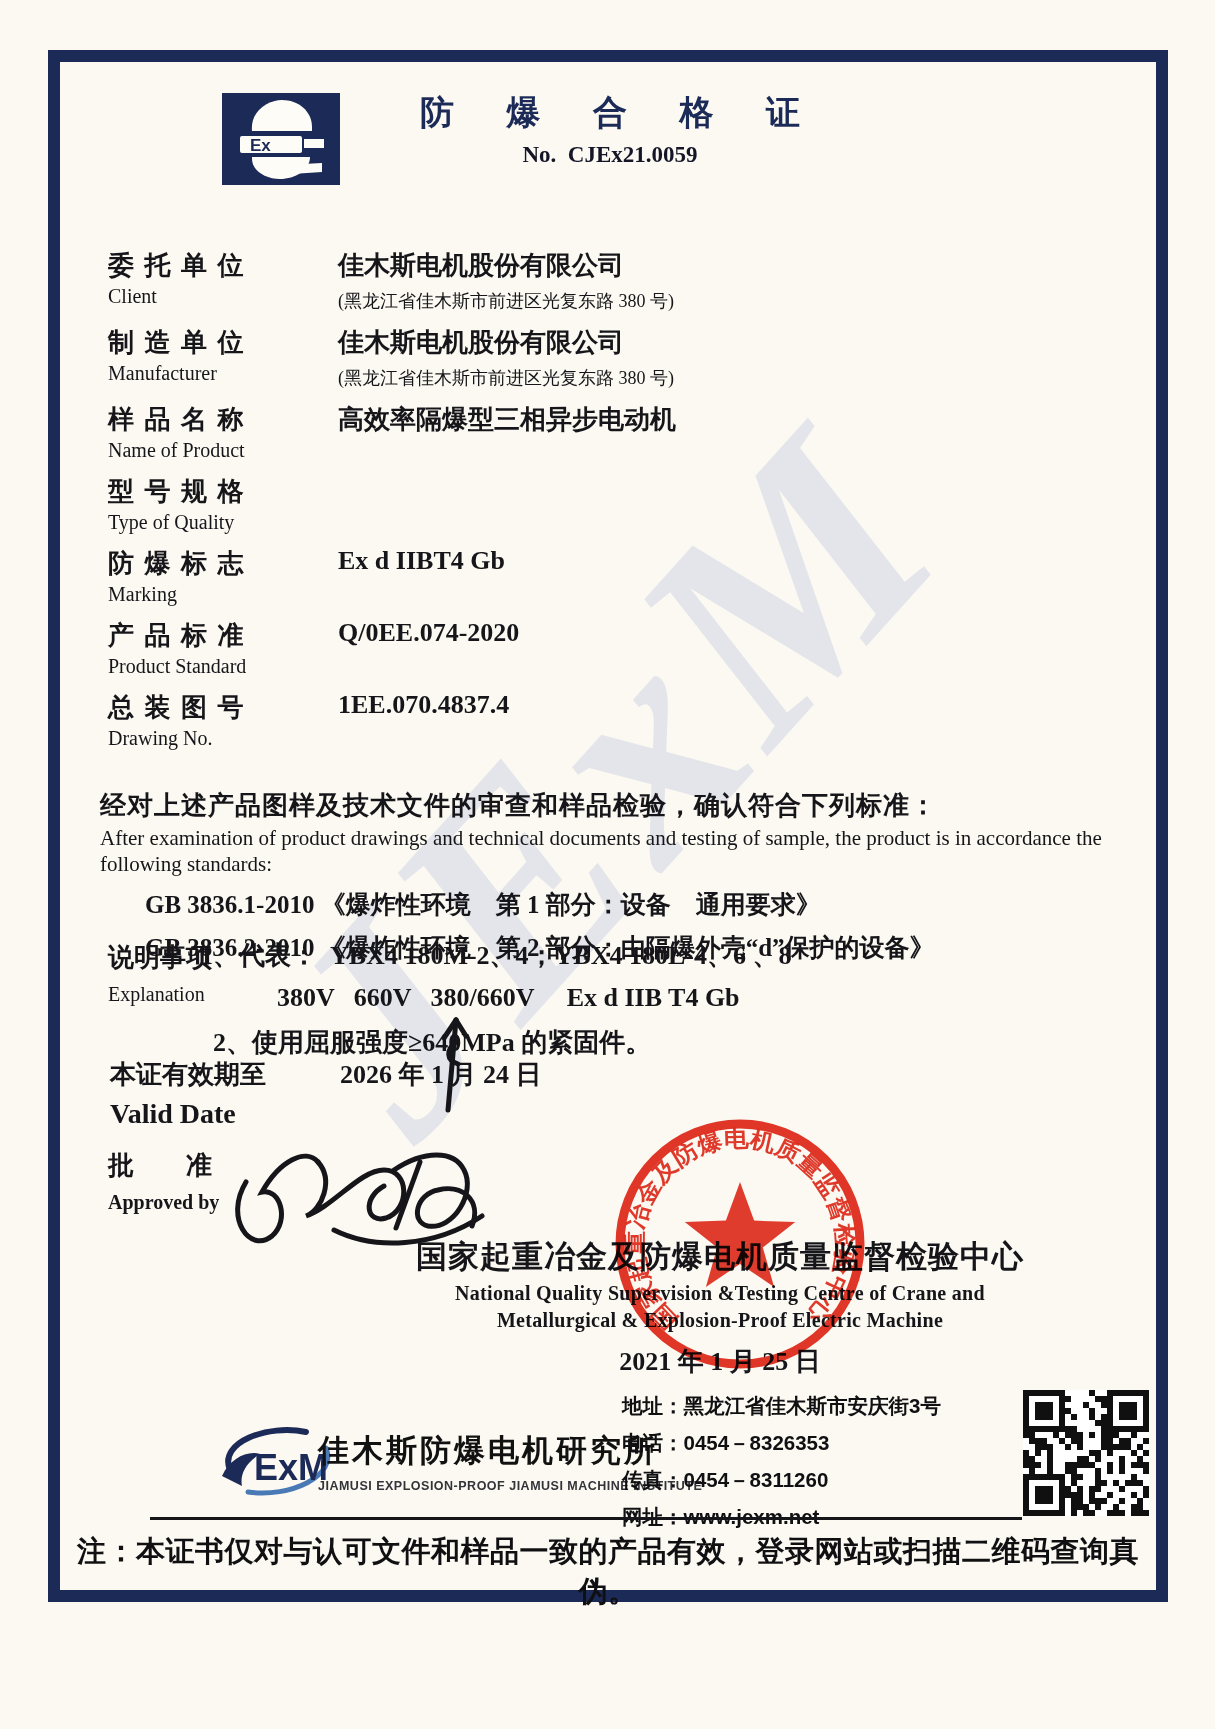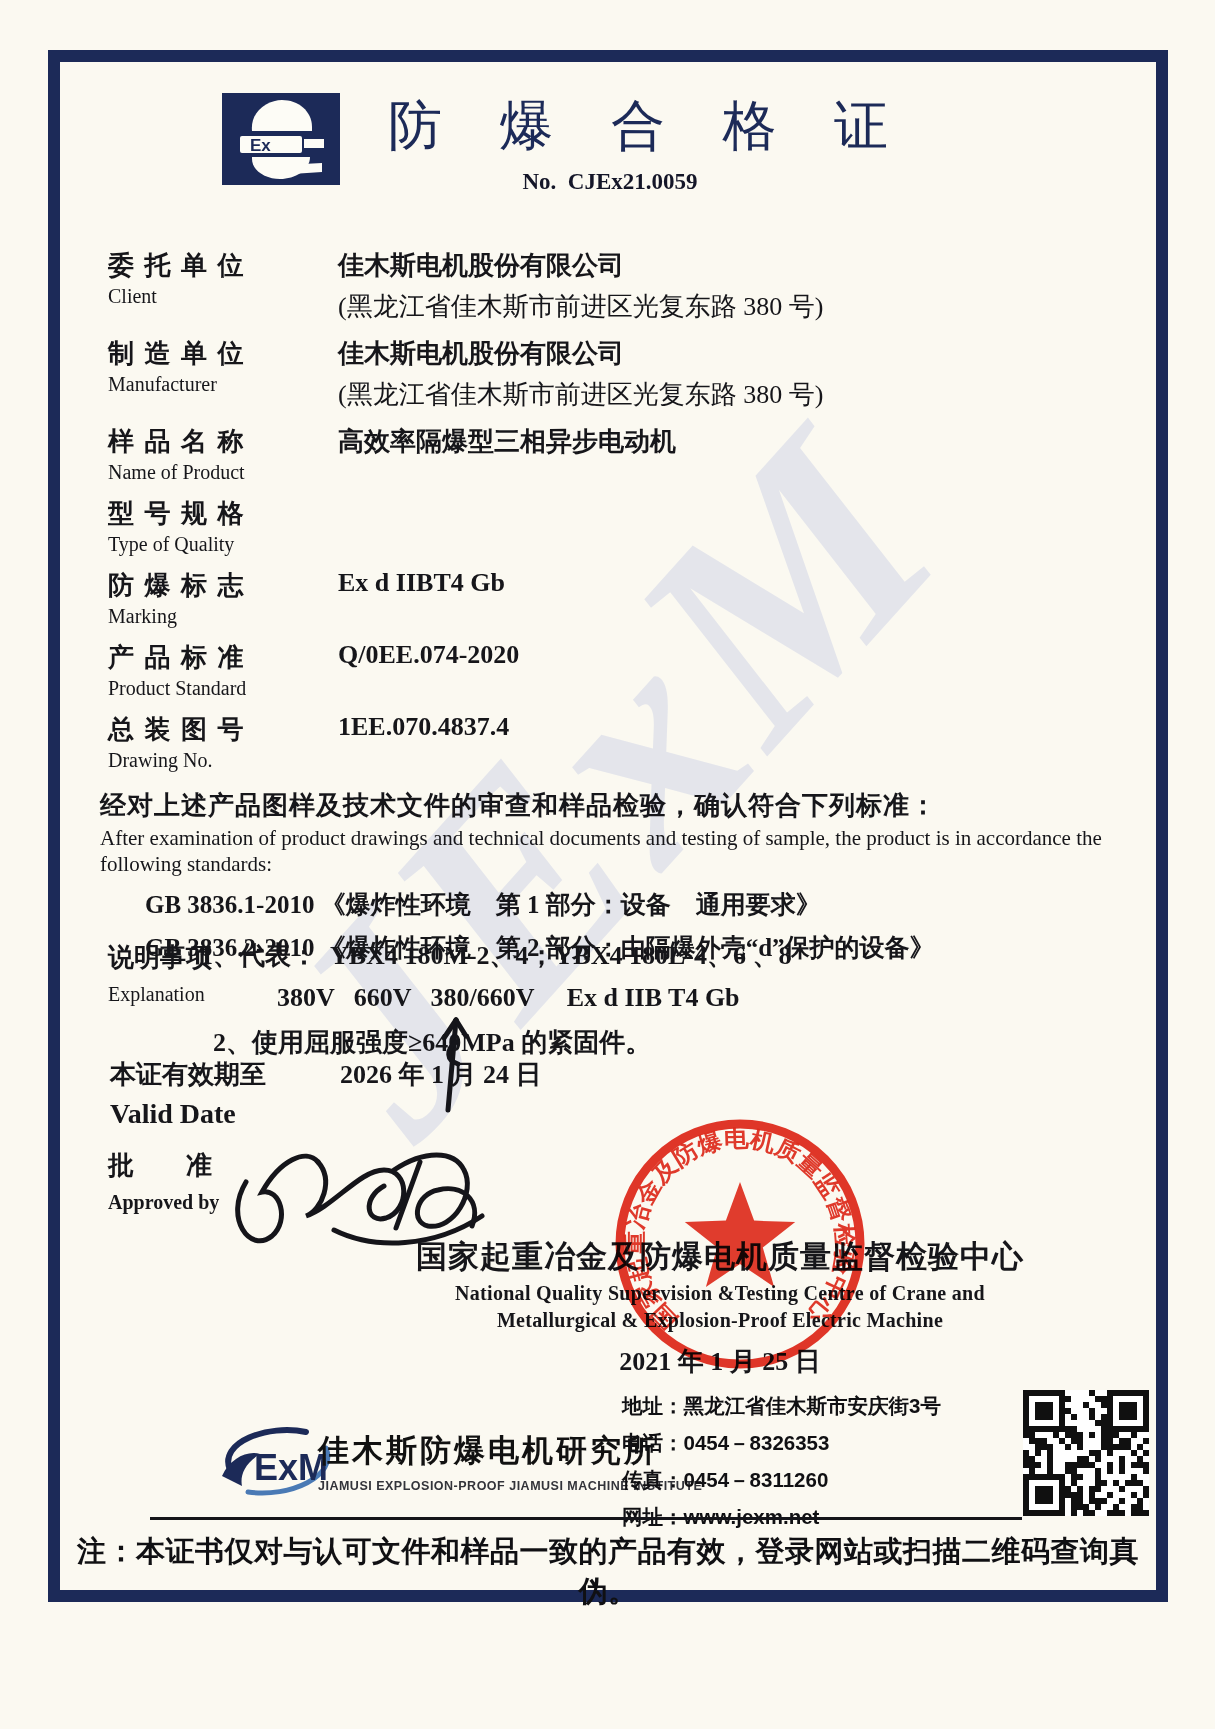--- a/index.html
+++ b/index.html
@@ -21,33 +21,33 @@
   
   .frame{
     position:absolute;left:48px;top:50px;width:1120px;height:1552px;
     border:12px solid #1c2a58;box-sizing:border-box;z-index:1;
   }
   .frame>*{position:absolute;}
 
   
   .exlogo{left:162px;top:31px;width:118px;height:92px;}
   .titles{left:250px;top:28px;width:600px;text-align:center;color:#1c2a58;}
-  .title-cn{font-size:54px;font-weight:400;letter-spacing:22px;white-space:nowrap;text-indent:22px;text-align:right;}
+  .title-cn{font-size:34px;font-weight:700;letter-spacing:22px;white-space:nowrap;text-indent:22px;}
   .title-en{font-size:25px;font-weight:700;letter-spacing:2px;margin-top:6px;}
   .cert-no{font-size:23px;font-weight:700;color:#141628;margin-top:6px;white-space:pre;}
 
   
   .fields{left:48px;top:186px;width:1010px;}
   .frow{display:flex;margin-bottom:12px;}
   .flabel{width:230px;flex:none;}
   .flabel .cn{font-size:26px;font-weight:700;letter-spacing:2px;white-space:pre;}
   .flabel .en{font-size:20px;margin-top:2px;}
   .fval{flex:1;}
   .fval .v{font-size:26px;font-weight:700;white-space:pre;}
-  .fval .s{font-size:26px;margin-top:6px;}
+  .fval .s{font-size:18px;margin-top:6px;}
   .fval .s:empty{display:none;}
 
   
   .statement{left:40px;top:726px;width:1005px;}
   .st-cn{margin:0;font-size:26px;font-weight:700;letter-spacing:1px;}
   .st-en{margin:2px 0 0 0;font-size:21px;line-height:1.25;}
   .gb{margin:10px 0 0 45px;font-size:25px;font-weight:600;white-space:pre-wrap;}
 
   
   .explain{left:48px;top:876px;width:1000px;}

